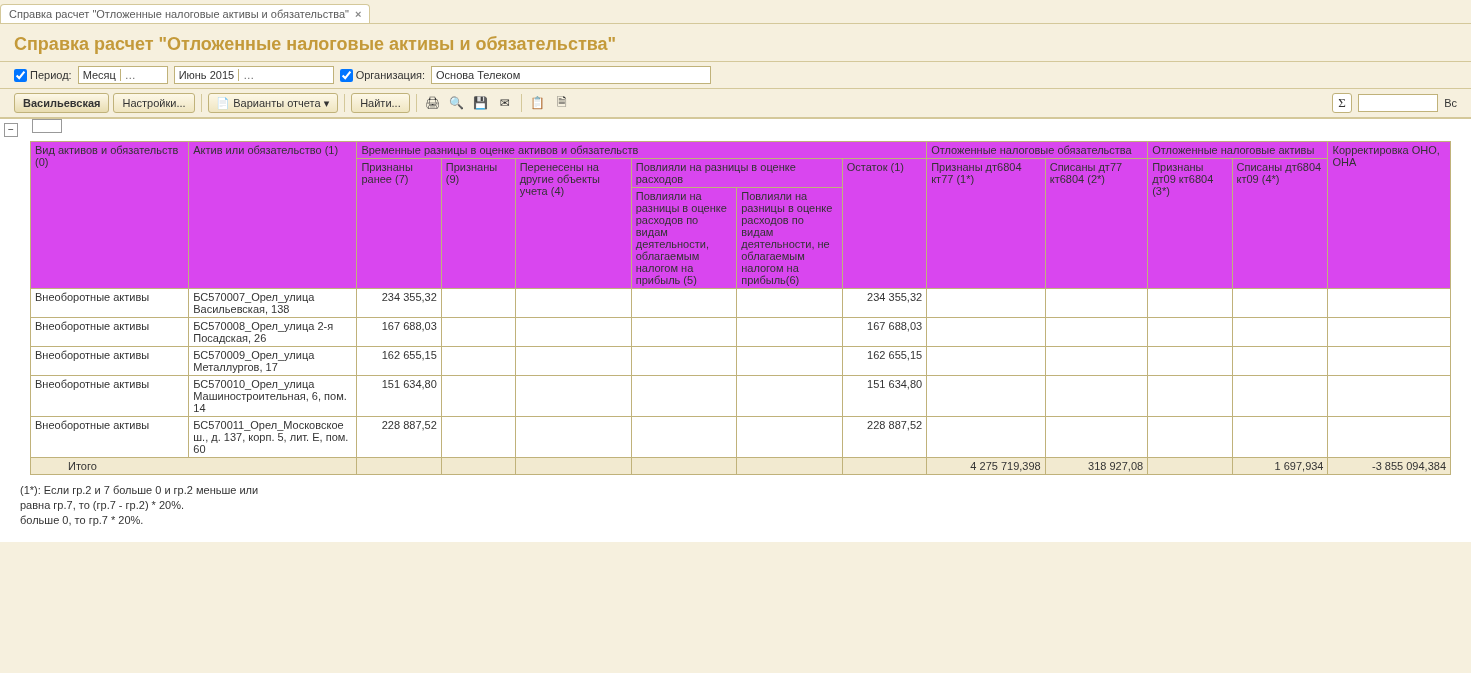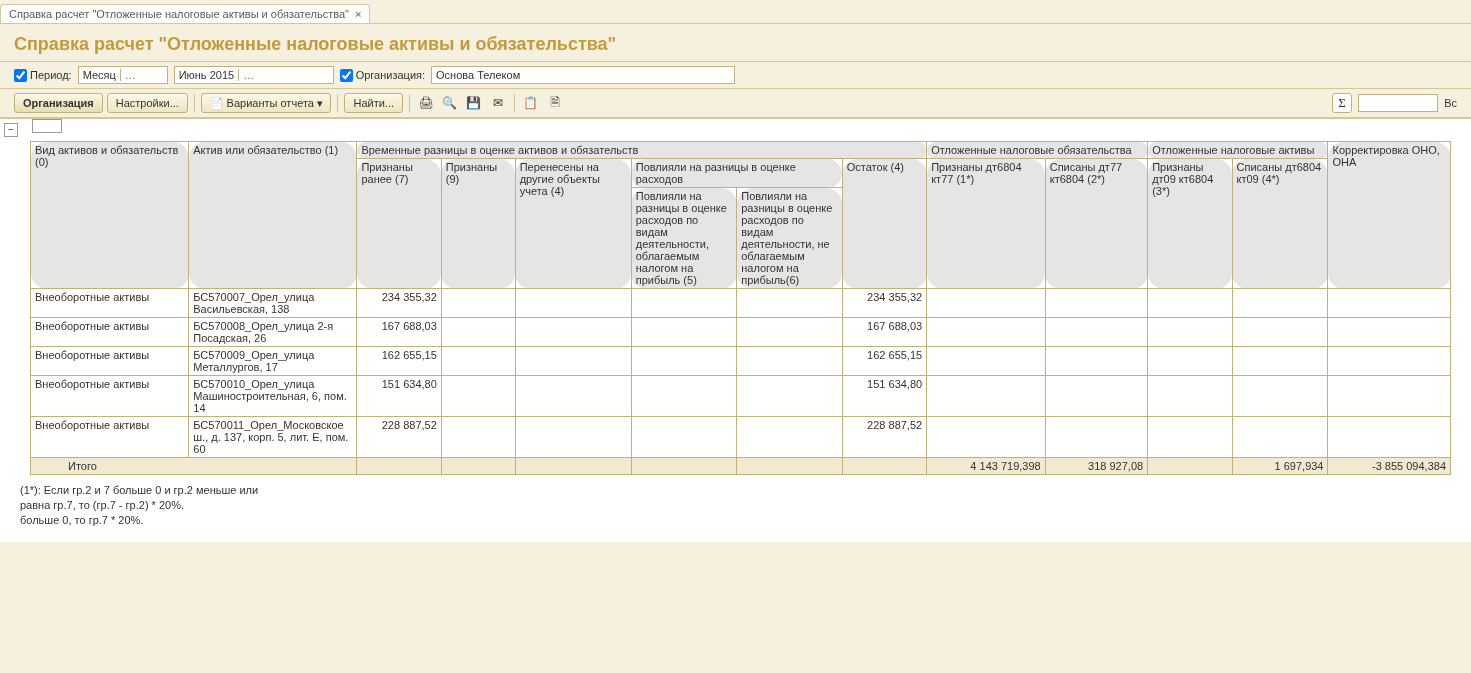--- a/index.html
+++ b/index.html
@@ -134,24 +134,23 @@
     width: calc(100% - 50px);
     font-size: 11px;
   }
   table.rep th, table.rep td {
     border: 1px solid #c0b27a;
     padding: 2px 4px;
     vertical-align: top;
     text-align: left;
   }
   table.rep th {
-    background: #e5e5e5;
+    background: #d946ef;
     font-weight: normal;
     color: #333;
-    border-radius: 16px;
   }
   table.rep td.num { text-align: right; white-space: nowrap; }
   table.rep tr.total td { background:#f2ead0; font-weight: normal; padding-left: 37px; }
   table.rep tr.total td.num { font-weight: normal; }
   .footnotes {
     padding: 8px 14px 14px 20px;
     font-size: 11px;
     color:#333;
     line-height: 1.35;
   }
@@ -183,27 +182,27 @@
     <span class="dots">…</span>
   </div>
   <div class="sel" style="width:160px">
     <span>Июнь 2015</span>
     <span class="dots">…</span>
   </div>
   <label>
       <input type="checkbox" checked="" style="">
       <span>Организация:</span>
     </label>
-  <div class="txtfield" style="width:304px">
+  <div class="txtfield" style="width:280px">
     <span>Основа Телеком</span>
   </div>
 </div>
 
 <div class="toolbar">
-  <button class="btn primary">Организация</button>
+  <button class="btn primary">Васильевская</button>
   <button class="btn">Настройки...</button>
   <div class="sep"></div>
   <button class="btn">
     <span>📄</span>
     <span>Варианты отчета</span>
     <span>▾</span>
   </button>
   <div class="sep"></div>
   <button class="btn">Найти...</button>
   <div class="sep"></div>
@@ -238,21 +237,21 @@
         <th colspan="6">Временные разницы в оценке активов и обязательств</th>
         <th colspan="2">Отложенные налоговые обязательства</th>
         <th colspan="2">Отложенные налоговые активы</th>
         <th rowspan="3" style="width:100px">Корректировка ОНО, ОНА</th>
       </tr>
       <tr>
         <th rowspan="2" style="width:80px">Признаны ранее (7)</th>
         <th rowspan="2" style="width:70px">Признаны (9)</th>
         <th rowspan="2" style="width:110px">Перенесены на другие объекты учета (4)</th>
         <th colspan="2">Повлияли на разницы в оценке расходов</th>
-        <th rowspan="2" style="width:80px">Остаток (4)</th>
+        <th rowspan="2" style="width:80px">Остаток (1)</th>
         <th rowspan="2" style="width:90px">Признаны дт6804 кт77 (1*)</th>
         <th rowspan="2" style="width:80px">Списаны дт77 кт6804 (2*)</th>
         <th rowspan="2" style="width:80px">Признаны дт09 кт6804 (3*)</th>
         <th rowspan="2" style="width:80px">Списаны дт6804 кт09 (4*)</th>
       </tr>
       <tr>
         <th style="width:100px">Повлияли на разницы в оценке расходов по видам деятельности, облагаемым налогом на прибыль (5)</th>
         <th style="width:100px">Повлияли на разницы в оценке расходов по видам деятельности, не облагаемым налогом на прибыль(6)</th>
       </tr>
     </thead>
@@ -333,21 +332,21 @@
           <td class="num"></td>
         </tr>
         <tr class="total">
           <td colspan="2">Итого</td>
           <td class="num"></td>
           <td class="num"></td>
           <td class="num"></td>
           <td class="num"></td>
           <td class="num"></td>
           <td class="num"></td>
-          <td class="num">4 143 719,398</td>
+          <td class="num">4 275 719,398</td>
           <td class="num">318 927,08</td>
           <td class="num"></td>
           <td class="num">1 697,934</td>
           <td class="num">-3 855 094,384</td>
         </tr>
       </tbody>
   </table>
 
   <div class="footnotes">
     <div>(1*): Если гр.2 и 7 больше 0 и гр.2 меньше или</div>

